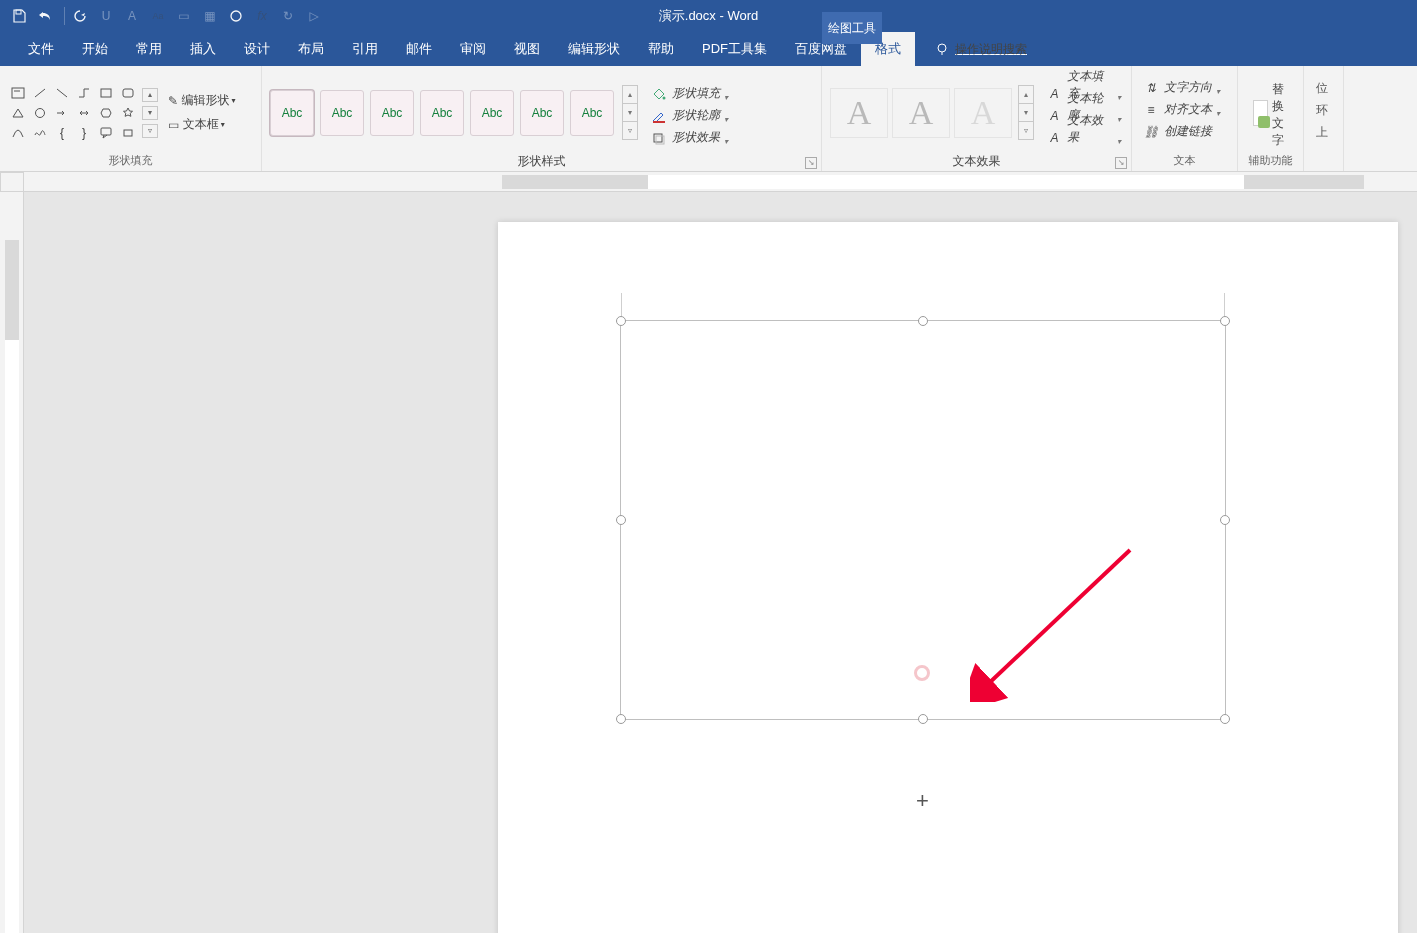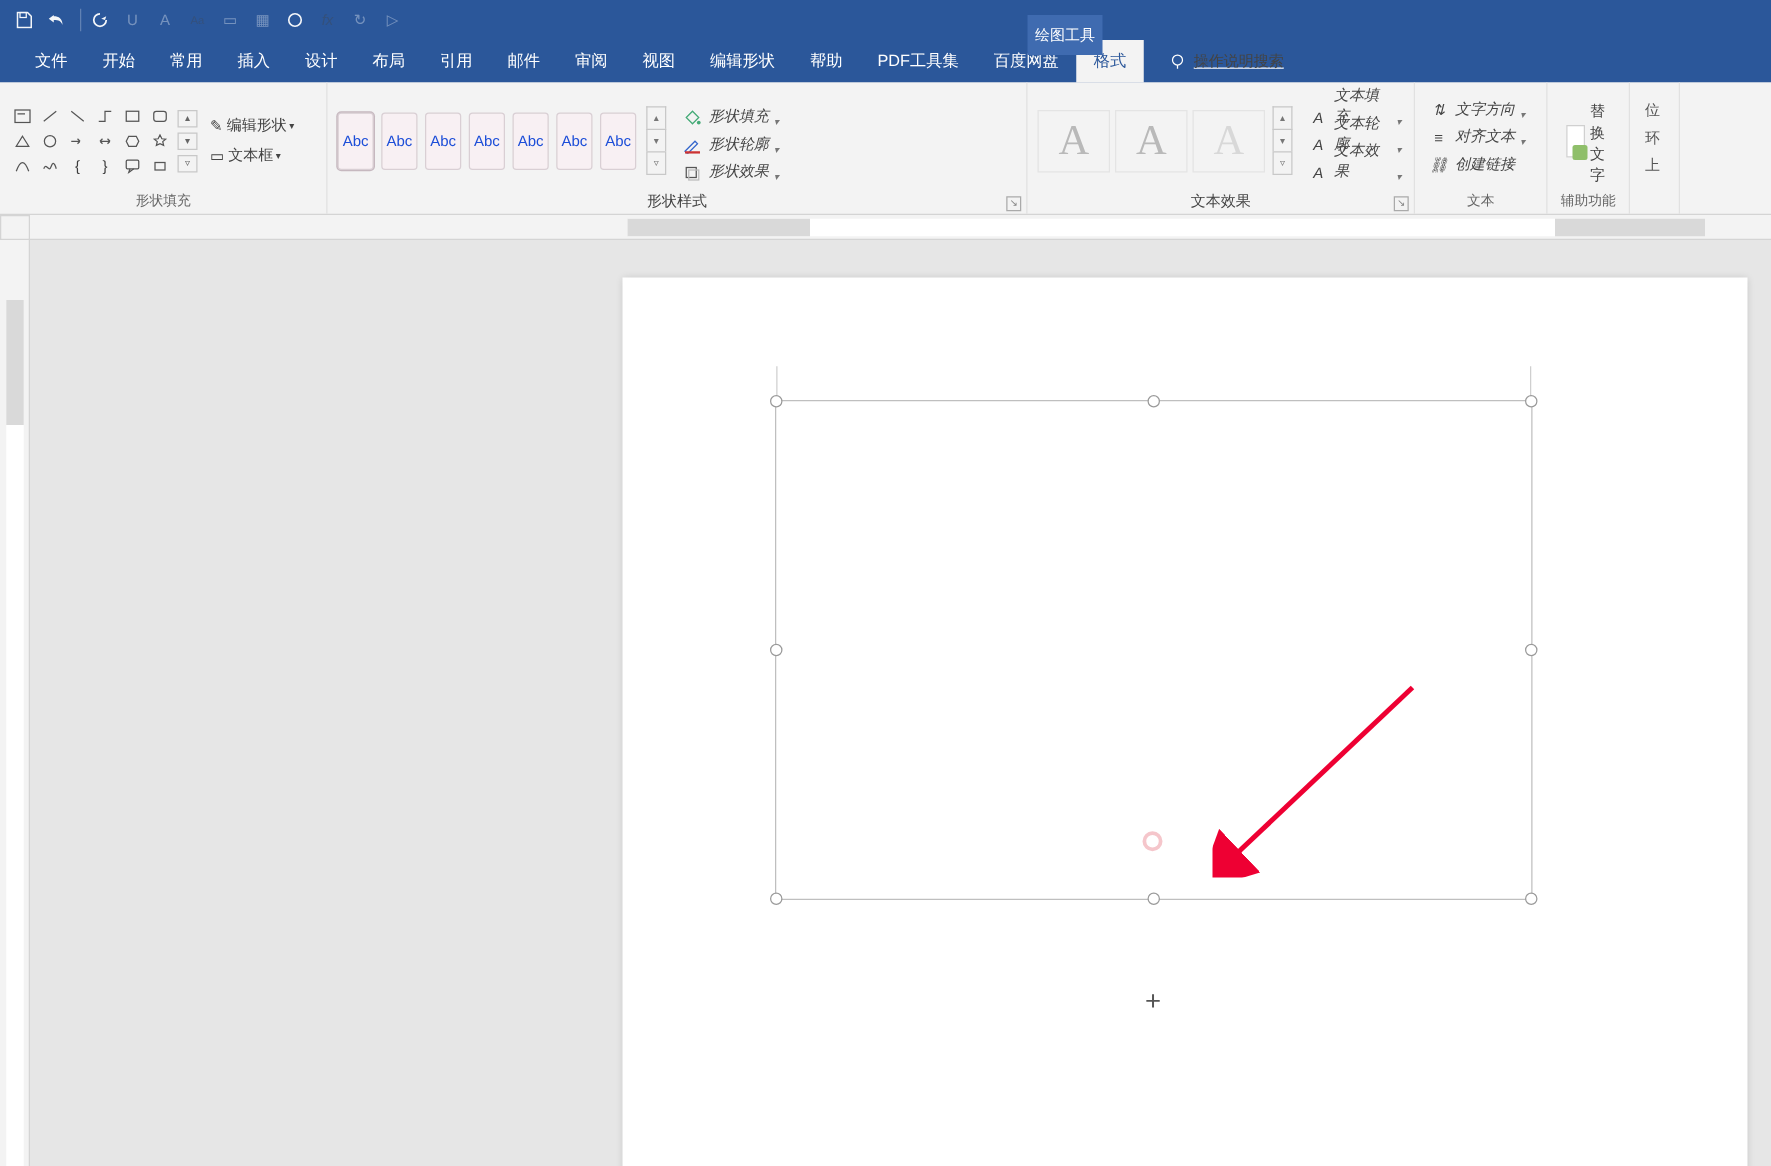--- a/index.html
+++ b/index.html
@@ -32,21 +32,21 @@
 .shape-grid{display:grid;grid-template-columns:repeat(6,20px);grid-auto-rows:18px;gap:2px;}
 .shape-cell{border:1px solid transparent;display:flex;align-items:center;justify-content:center;color:#3b3b3b;}
 .mini-stack{width:16px;display:flex;flex-direction:column;justify-content:space-around;margin-left:4px;height:54px;}
 .mini-stack div{height:14px;border:1px solid #c8c8c8;font-size:8px;text-align:center;line-height:12px;color:#666;}
 .side-btn{display:flex;align-items:center;font-size:12px;color:#555;height:24px;padding:0 4px;}
 .side-btn.dim{color:#bdbdbd;}
 .side-col{display:flex;flex-direction:column;margin-left:6px;}
 
 
 .style-gallery{display:flex;align-items:center;}
-.style-item{width:29px;height:46px;border:1px solid #d9cfd4;background:#f8f0f3;margin-right:6px;border-radius:3px;display:flex;align-items:center;justify-content:center;color:#1d4ed8;font-size:12px;}
+.style-item{width:44px;height:46px;border:1px solid #d9cfd4;background:#f8f0f3;margin-right:6px;border-radius:3px;display:flex;align-items:center;justify-content:center;color:#15803d;font-size:12px;}
 .style-item.first{box-shadow:0 0 0 1px #c6b8bf;}
 .gallery-scroll{width:16px;height:56px;display:flex;flex-direction:column;margin-left:2px;}
 .gallery-scroll div{flex:1;border:1px solid #c8c8c8;border-bottom:none;font-size:8px;display:flex;align-items:center;justify-content:center;color:#777;}
 .gallery-scroll div:last-child{border-bottom:1px solid #c8c8c8;}
 
 .cmd-col{display:flex;flex-direction:column;margin-left:10px;}
 .cmd{height:22px;display:flex;align-items:flex-end;color:#555;padding:0 2px;font-style:italic;}
 .cmd.dim{color:#bdbdbd;}
 .cmd .ico{width:18px;height:16px;margin-right:4px;display:inline-flex;align-items:center;justify-content:center;}
 .cmd .dd{margin-left:4px;color:#777;font-size:8px;}
@@ -125,20 +125,21 @@
         <svg width="14" height="14">
           <circle cx="7" cy="7" r="5" fill="none" stroke="#fff" stroke-width="1.3"></circle>
         </svg>
       </div>
     <div class="qat-btn dim">
         <i>fx</i>
       </div>
     <div class="qat-btn dim">↻</div>
     <div class="qat-btn dim">▷</div>
   </div>
+  <div id="title-center">演示.docx - Word</div>
   <div id="context-tab">绘图工具</div>
 </div>
 
 <div id="tabs">
   <div class="tab">文件</div>
   <div class="tab">开始</div>
   <div class="tab">常用</div>
   <div class="tab">插入</div>
   <div class="tab">设计</div>
   <div class="tab">布局</div>

